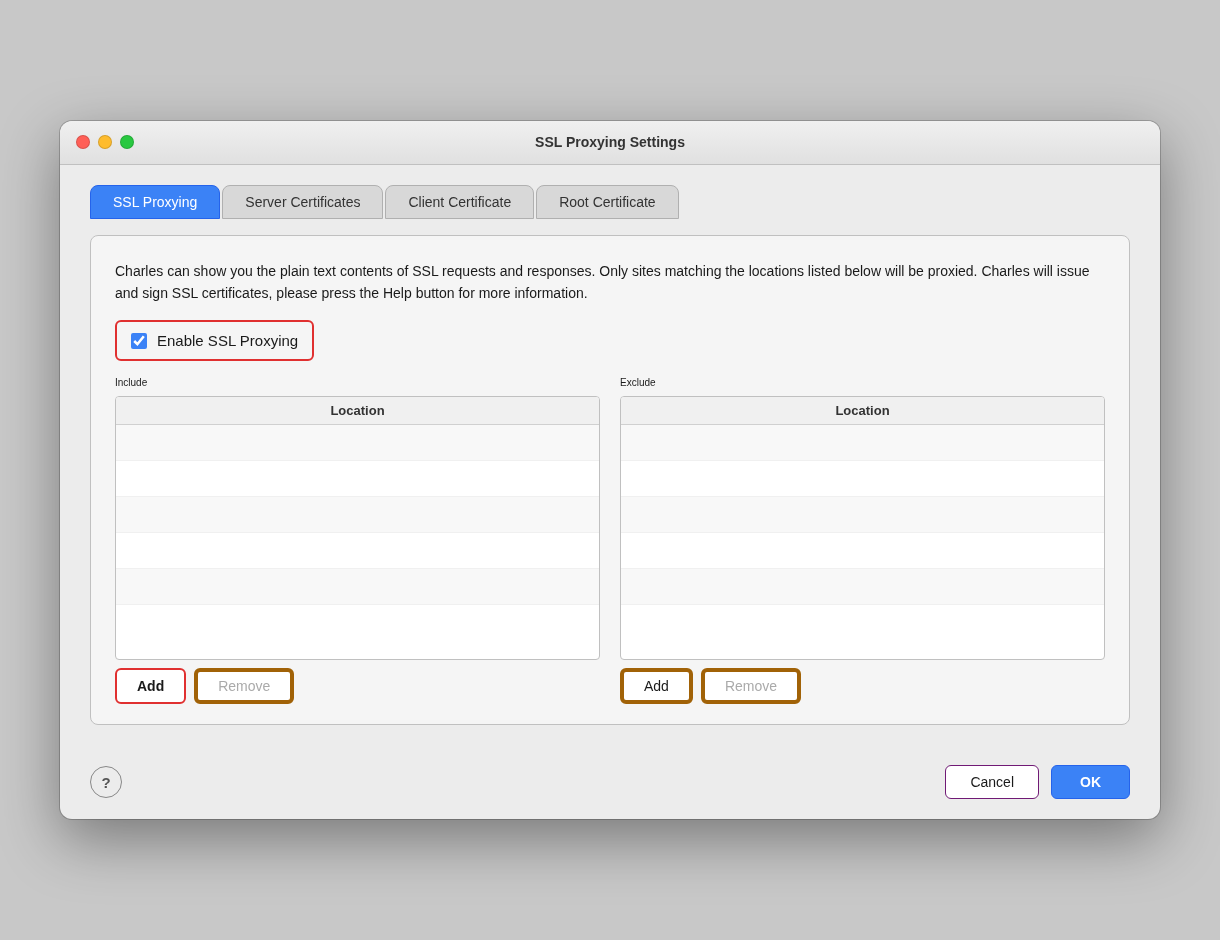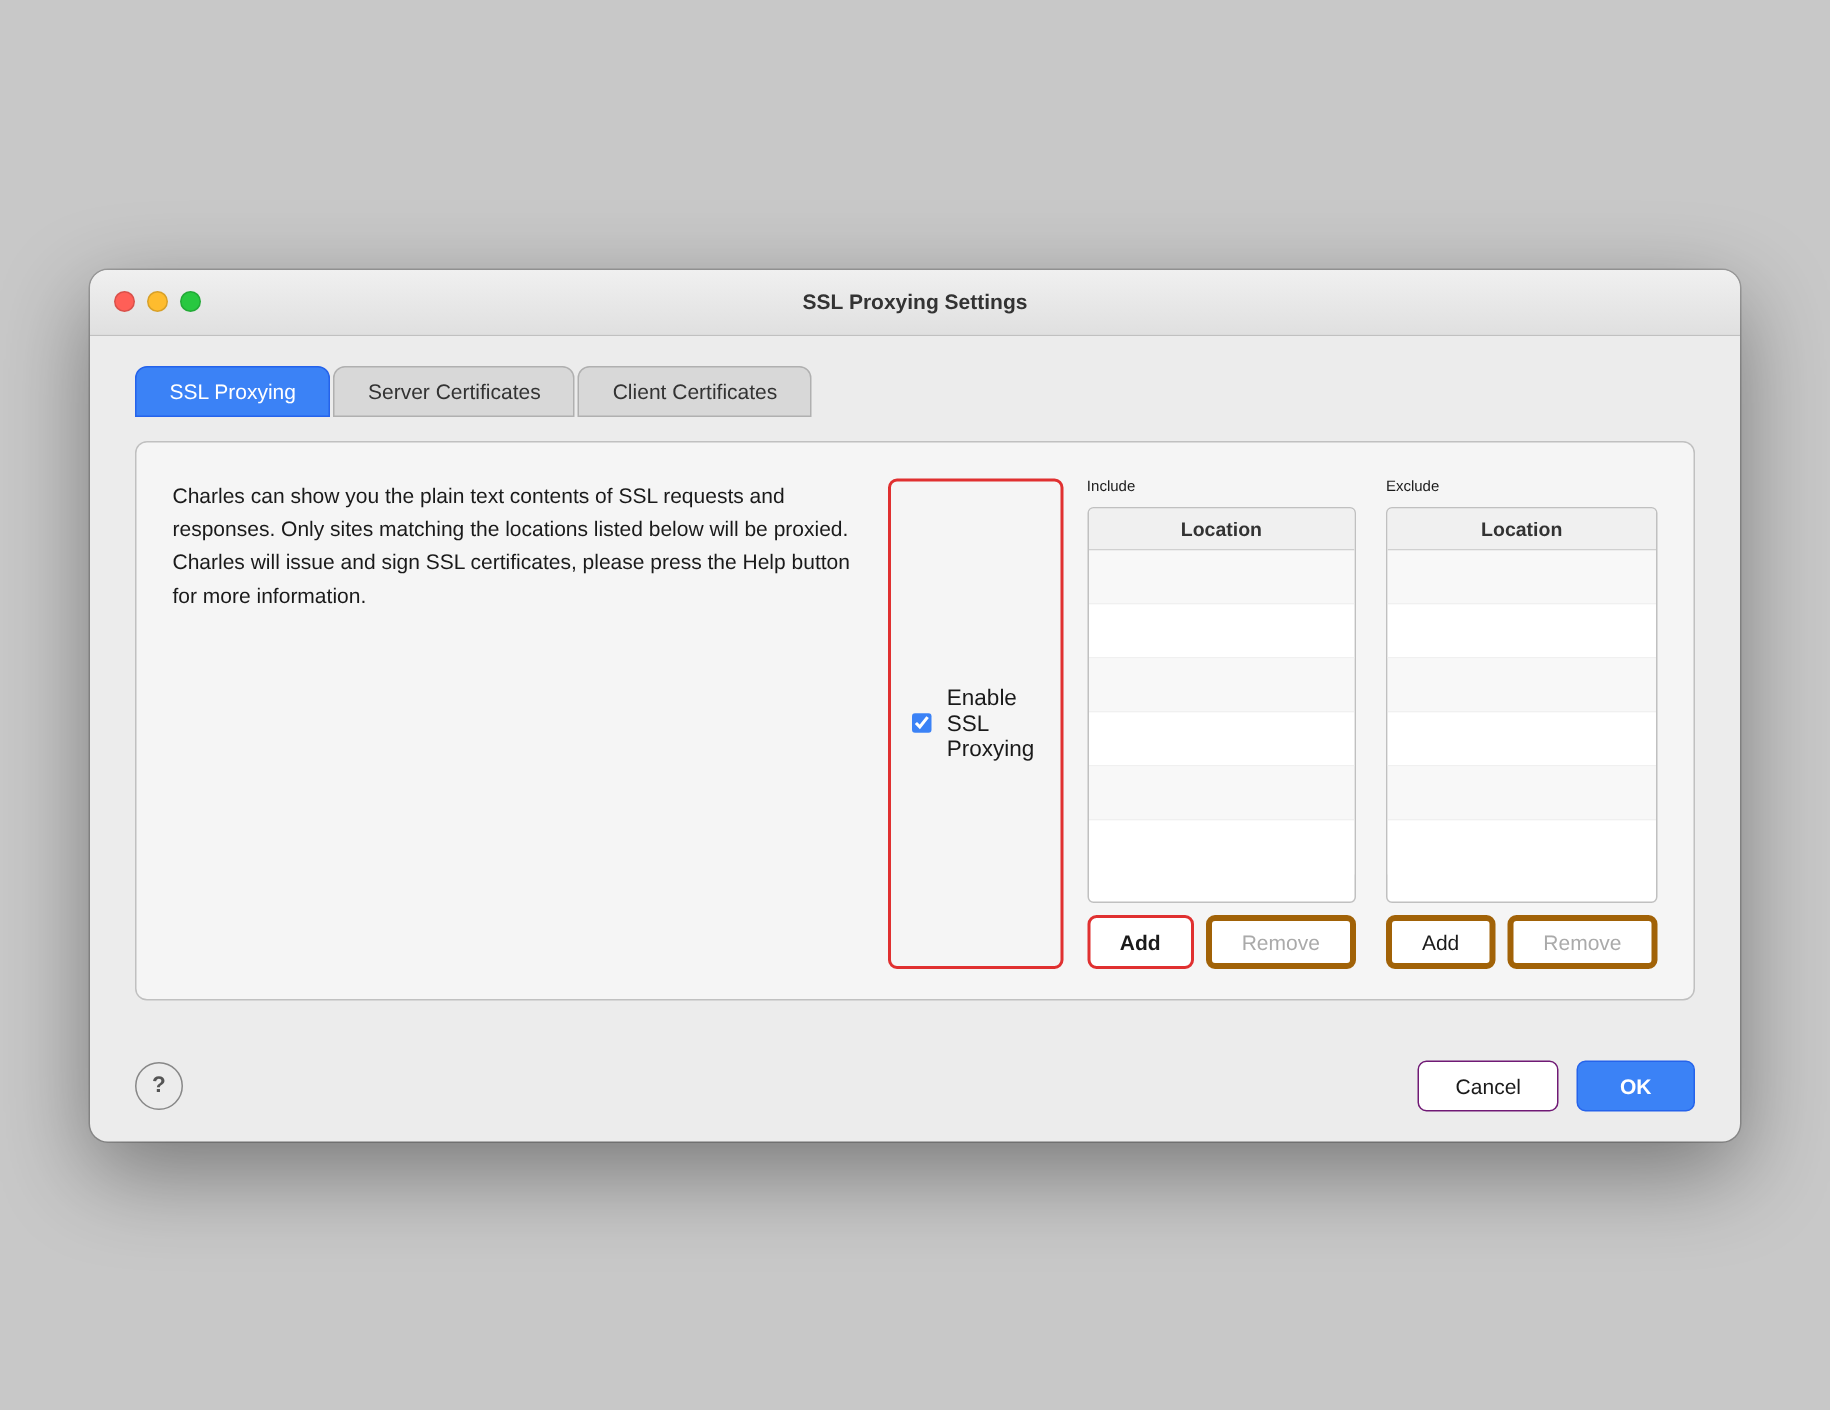--- a/index.html
+++ b/index.html
@@ -89,21 +89,21 @@
       color: white;
       border-color: #2563eb;
     }
 
     .panel {
       background: #f5f5f5;
       border: 1px solid #c0c0c0;
       border-radius: 8px;
       padding: 24px 24px 20px 24px;
       display: flex;
-      flex-direction: row;
+      flex-direction: column;
       gap: 16px;
     }
 
     .description {
       font-size: 14px;
       color: #1a1a1a;
       line-height: 1.6;
     }
 
     .checkbox-container {
@@ -275,21 +275,22 @@
       <div class="traffic-light maximize"></div>
     </div>
     <span class="titlebar-title">SSL Proxying Settings</span>
   </div>
 
   <div class="content">
 
     <div class="tabs">
       <div class="tab active">SSL Proxying</div>
       <div class="tab">Server Certificates</div>
-      <div class="tab">Client Certificates</div>
+      <div class="tab">Client Certificate</div>
+      <div class="tab">Root Certificate</div>
     </div>
 
     <div class="panel">
 
       <p class="description">Charles can show you the plain text contents of SSL requests and responses. Only sites matching the locations listed below will be proxied. Charles will issue and sign SSL certificates, please press the Help button for more information.</p>
 
       <div class="checkbox-container">
         <input type="checkbox" checked="" style="">
         <span class="checkbox-label">Enable SSL Proxying</span>
       </div>

